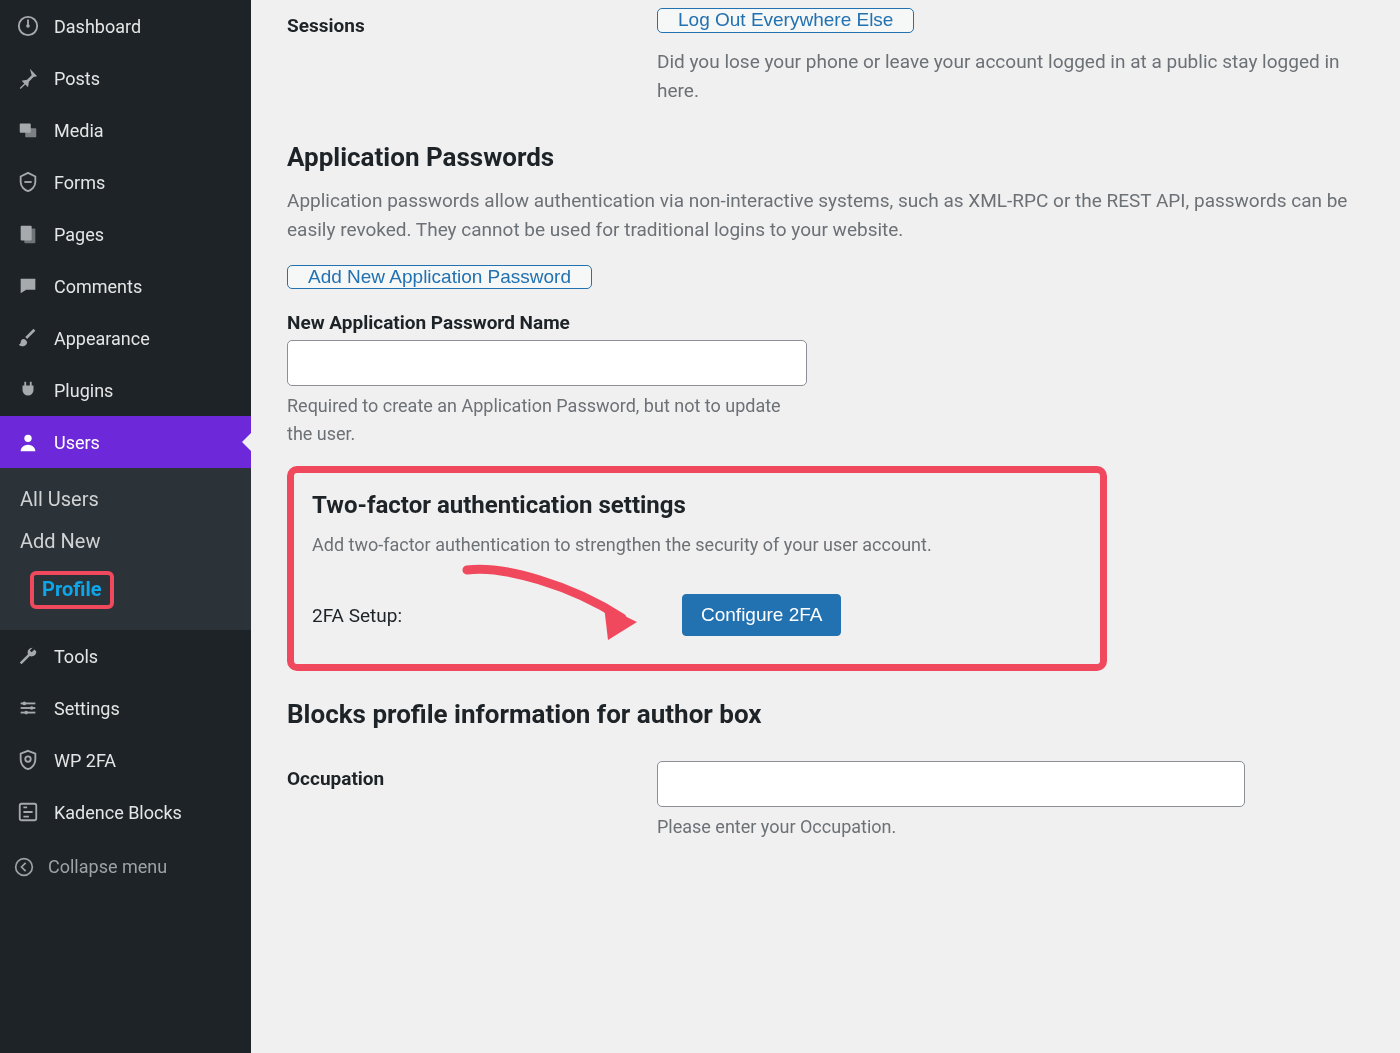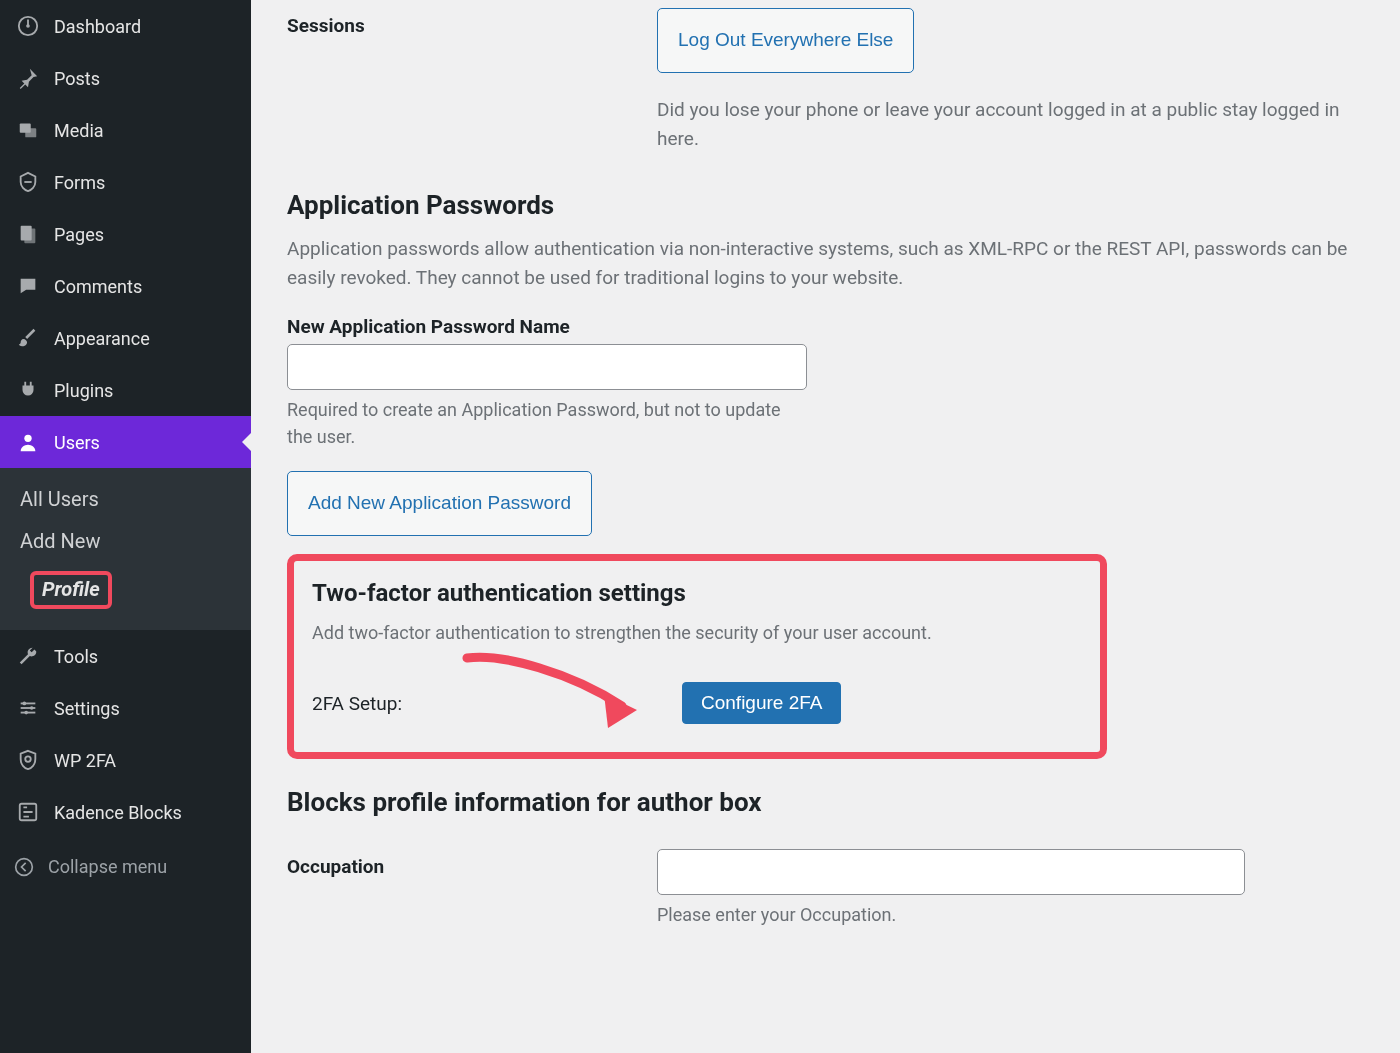--- a/index.html
+++ b/index.html
@@ -53,23 +53,22 @@
     padding: 10px 0 12px;
   }
   .submenu a {
     display: block;
     padding: 9px 16px 9px 20px;
     color: #d0d2d4;
     text-decoration: none;
     font-size: 20px;
   }
   .submenu a.current {
-    color: #e5e5e5;
+    color: #0ea5e9;
     font-weight: 700;
-    font-style: italic;
   }
   .hl-red-box {
     border: 4px solid #f0495d;
     border-radius: 6px;
     display: inline-block;
     padding: 2px 8px 4px;
     margin-left: 10px;
   }
   .collapse {
     display: flex; align-items: center;
@@ -91,21 +90,21 @@
     width: 370px;
     font-weight: 700;
     font-size: 19px;
     color: #1d2327;
     padding-top: 6px;
   }
   .form-row .td { flex: 1; font-size: 19px; color: #50575e; }
 
   .btn-secondary {
     display: inline-block;
-    padding: 20px 20px;
+    padding: 0 20px;
     font-size: 19px;
     color: #2271b1;
     background: #f6f7f7;
     border: 1.5px solid #2271b1;
     border-radius: 5px;
     cursor: pointer;
     line-height: 1.2;
   }
   .desc-text {
     color: #6c7176;
@@ -350,35 +349,35 @@
       <span>Collapse menu</span>
     </div>
   </nav>
 
   <main class="main">
 
     <div class="form-row" style="padding-top:8px;">
       <div class="th">Sessions</div>
       <div class="td">
         <button class="btn-secondary">Log Out Everywhere Else</button>
-        <p class="desc-text" style="margin-top:22px;">Did you lose your phone or leave your account logged in at a public stay logged in here.</p>
+        <p class="desc-text" style="margin-top:14px;">Did you lose your phone or leave your account logged in at a public stay logged in here.</p>
       </div>
     </div>
 
     <h2 class="section-title">Application Passwords</h2>
     <p class="desc-text" style="max-width:1090px;">Application passwords allow authentication via non-interactive systems, such as XML-RPC or the REST API, passwords can be easily revoked. They cannot be used for traditional logins to your website.</p>
+
+    <div style="margin-top:20px;">
+      <button class="btn-secondary">Add New Application Password</button>
+    </div>
 
     <div style="margin-top:22px;">
       <label class="label-above" for="app-pw-name">New Application Password Name</label>
       <input id="app-pw-name" class="text-input" type="text" value="" style="">
       <p class="helper">Required to create an Application Password, but not to update the user.</p>
-    </div>
-
-    <div style="margin-top:20px;">
-      <button class="btn-secondary">Add New Application Password</button>
     </div>
 
     <div class="twofa-box">
       <div class="twofa-title">Two-factor authentication settings</div>
       <div class="twofa-desc">Add two-factor authentication to strengthen the security of your user account.</div>
       <div class="twofa-row">
         <div class="th">
           <span>2FA Setup:</span>
           <span class="arrow-wrap">
             <svg width="190" height="90" viewBox="0 0 190 90">

